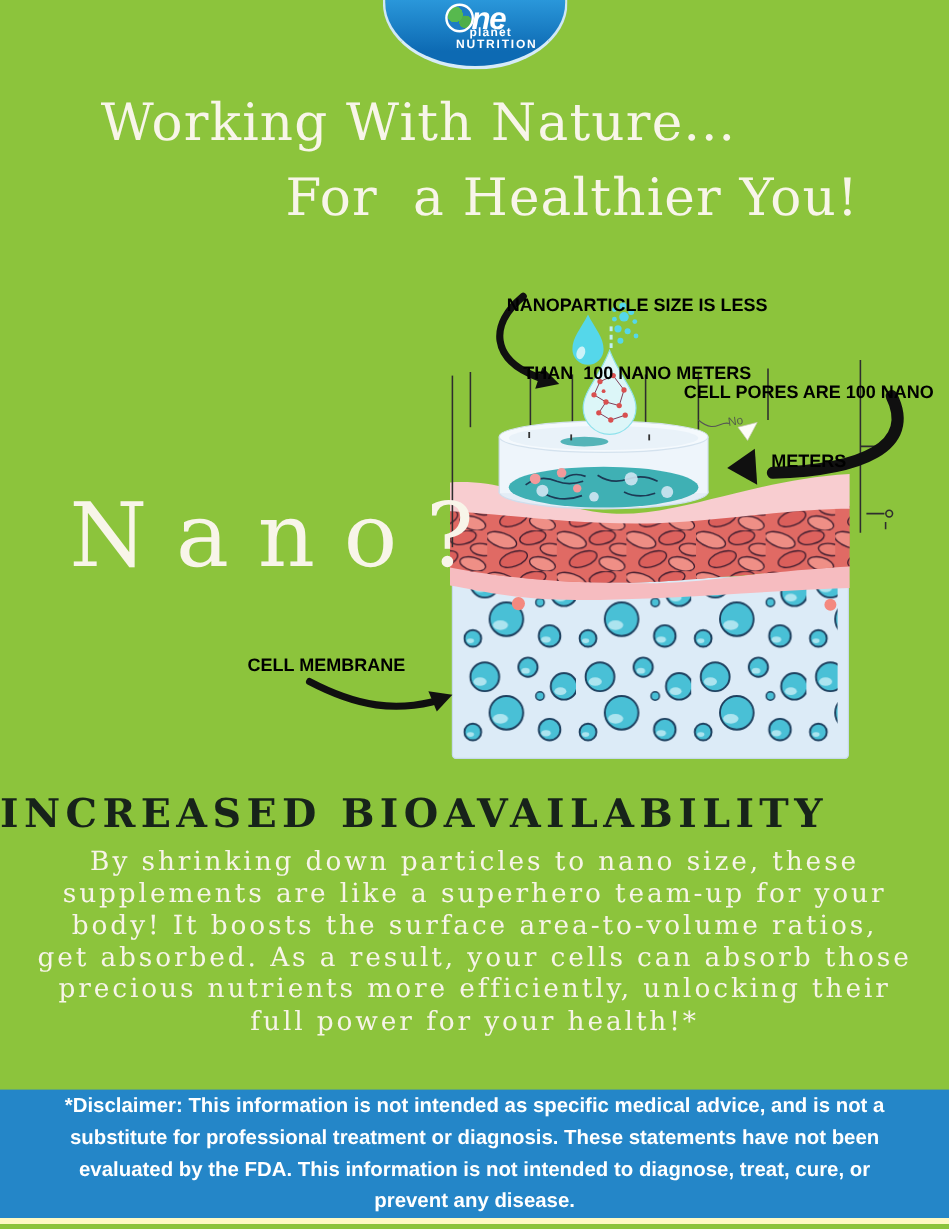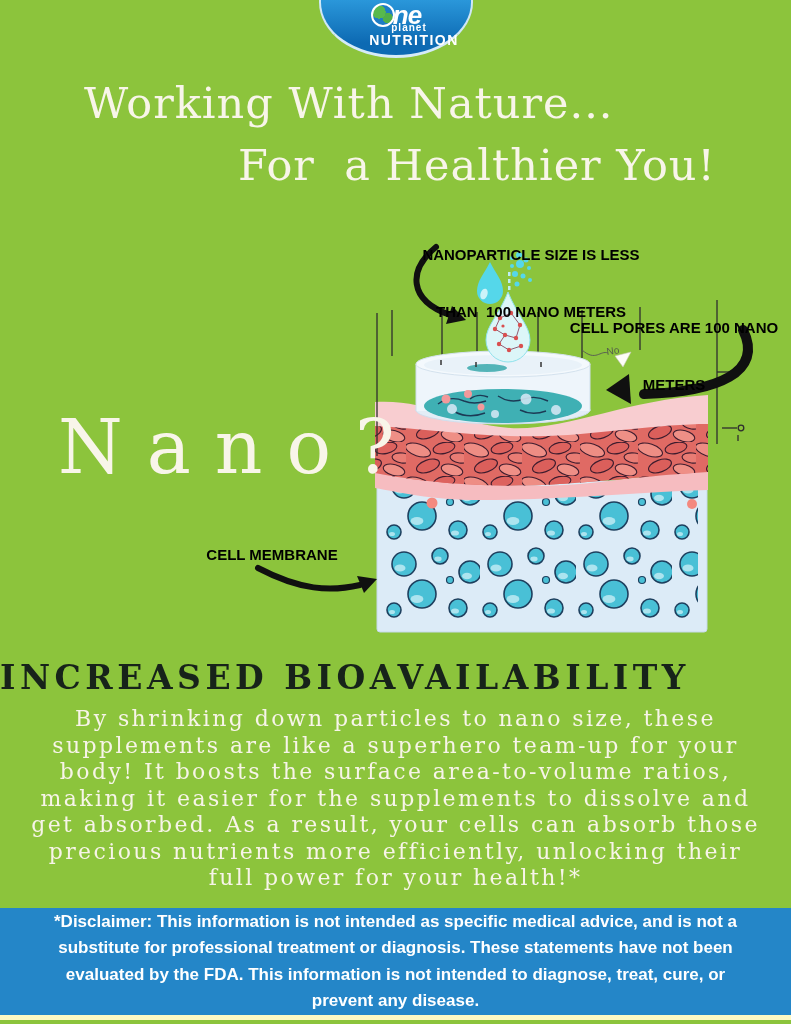--- a/index.html
+++ b/index.html
@@ -15,21 +15,21 @@
         display:flex;flex-direction:column;align-items:center;}
   .logo-row{display:flex;align-items:center;height:26px;margin-top:2px;}
   .globe{width:24px;height:24px;border-radius:50%;border:2px solid #fff;box-sizing:border-box;
          background:radial-gradient(circle at 30% 35%, #57b94e 0 34%, rgba(0,0,0,0) 35%),
                     radial-gradient(circle at 74% 66%, #4fae49 0 26%, rgba(0,0,0,0) 27%),#1d7cc4;}
   .logo-one{font-family:"Liberation Sans",sans-serif;font-weight:bold;font-style:italic;
             color:#fff;font-size:26px;letter-spacing:-1px;margin-left:-2px;}
   .logo-planet{font-family:"Liberation Sans",sans-serif;color:#fff;font-size:10px;font-weight:bold;
                margin-top:-6px;margin-left:26px;letter-spacing:1px;}
   .logo-nutrition{font-family:"Liberation Sans",sans-serif;color:#fff;font-weight:bold;
-                  font-size:14px;letter-spacing:1.5px;margin-top:-1px;padding-left:36px;}
+                  font-size:10px;letter-spacing:1.5px;margin-top:-1px;padding-left:36px;}
 
   
   .hdr{position:absolute;color:#f8f5e9;font-size:43px;letter-spacing:1px;white-space:pre-wrap;}
   .hdr1{left:84px;top:78px;}
   .hdr2{left:238px;top:140px;}
   .why{position:absolute;color:#f8f5e9;white-space:nowrap;}
   .why1{left:94px;top:258px;font-size:74px;letter-spacing:28px;}
   .why2{left:58px;top:404px;font-size:74px;letter-spacing:24px;}
 
   
@@ -239,21 +239,20 @@
     <div>CELL PORES ARE 100 NANO</div>
     <div>METERS</div>
   </div>
   <div class="lbl lbl-membrane">CELL MEMBRANE</div>
 
   <div class="sec-title">INCREASED BIOAVAILABILITY</div>
   <div class="body-copy">
       <div>By shrinking down particles to nano size, these</div>
       <div>supplements are like a superhero team-up for your</div>
       <div>body! It boosts the surface area-to-volume ratios,</div>
-      <div>making it easier for the supplements to dissolve and</div>
       <div>get absorbed. As a result, your cells can absorb those</div>
       <div>precious nutrients more efficiently, unlocking their</div>
       <div>full power for your health!*</div>
     </div>
 
   <div class="disclaimer">
     <div class="disclaimer-text">*Disclaimer: This information is not intended as specific medical advice, and is not a substitute for professional treatment or diagnosis. These statements have not been evaluated by the FDA. This information is not intended to diagnose, treat, cure, or prevent any disease.</div>
   </div>
 
 </div>

